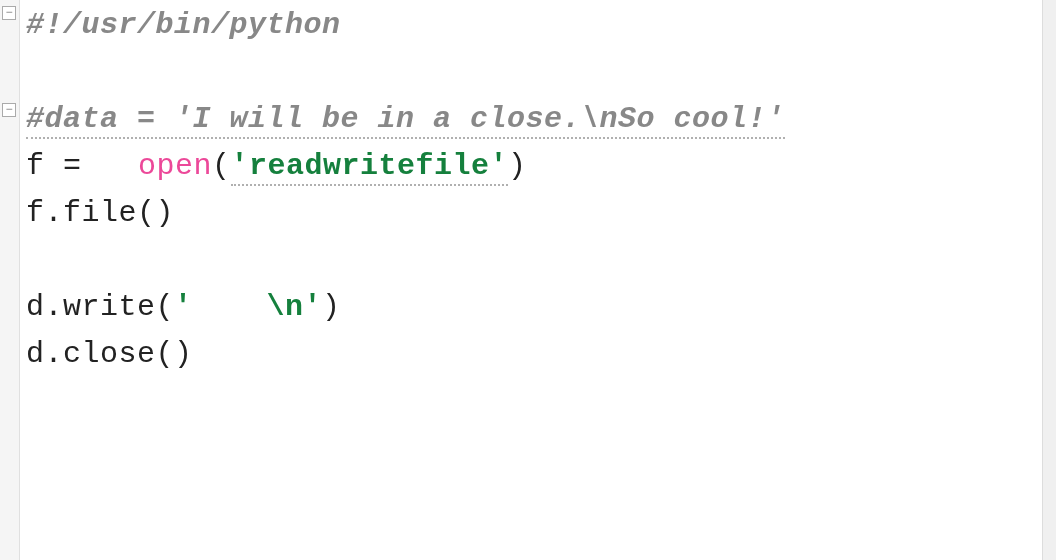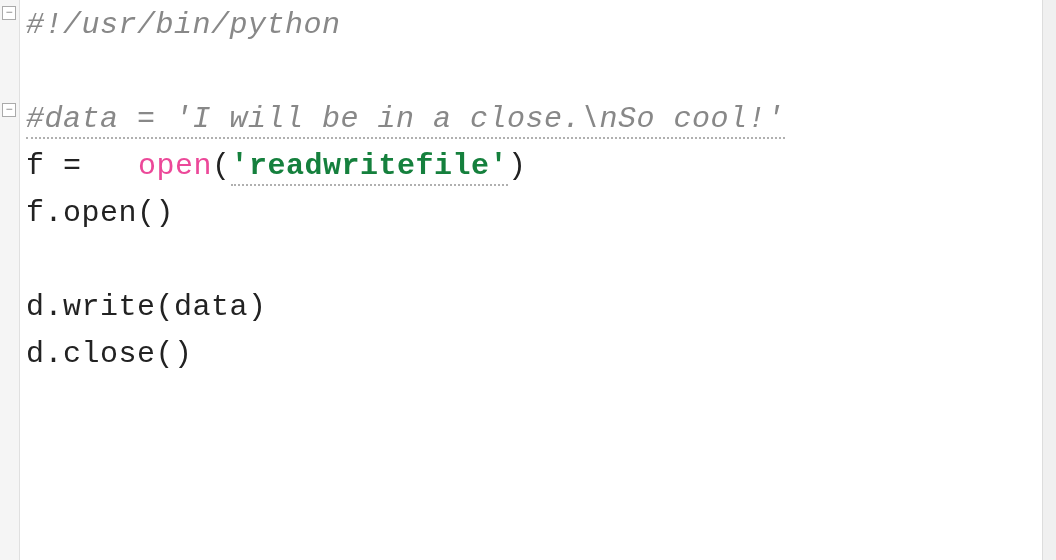--- a/index.html
+++ b/index.html
@@ -54,21 +54,21 @@
     }
     .code-line {
       height: 47px;
       line-height: 47px;
       white-space: pre;
       letter-spacing: 0.5px;
     }
     .comment {
       color: #888888;
       font-style: italic;
-      font-weight: 400;
+      font-weight: 700;
     }
     .underline-wave {
       border-bottom: 2px dotted #b0b0b0;
       padding-bottom: 1px;
     }
     .plain {
       color: #222222;
     }
     .keyword {
       color: #00008b;
@@ -98,19 +98,19 @@
 <div class="editor-margin">
   <div class="fold-marker top">−</div>
   <div class="fold-marker second">−</div>
 </div>
 
 <div class="code-area" id="code-area">
 <div class="code-line"><span class="comment">#!/usr/bin/python</span></div>
     <div class="code-line">&nbsp;</div>
     <div class="code-line"><span class="comment underline-wave">#data = 'I will be in a close.\nSo cool!'</span></div>
     <div class="code-line"><span class="plain">f = </span><span class="builtin">open</span><span class="plain">(</span><span class="string underline-wave">'readwritefile'</span><span class="plain">)</span></div>
-    <div class="code-line"><span class="plain">f.open()</span></div>
+    <div class="code-line"><span class="plain">f.file()</span></div>
     <div class="code-line">&nbsp;</div>
-    <div class="code-line"><span class="plain">d.write(data)</span></div>
+    <div class="code-line"><span class="plain">d.write(</span><span class="string">'    \n'</span><span class="plain">)</span></div>
     <div class="code-line"><span class="plain">d.close()</span></div>
   </div>
 
 <div class="scrollbar"></div>
 
 </body></html>

